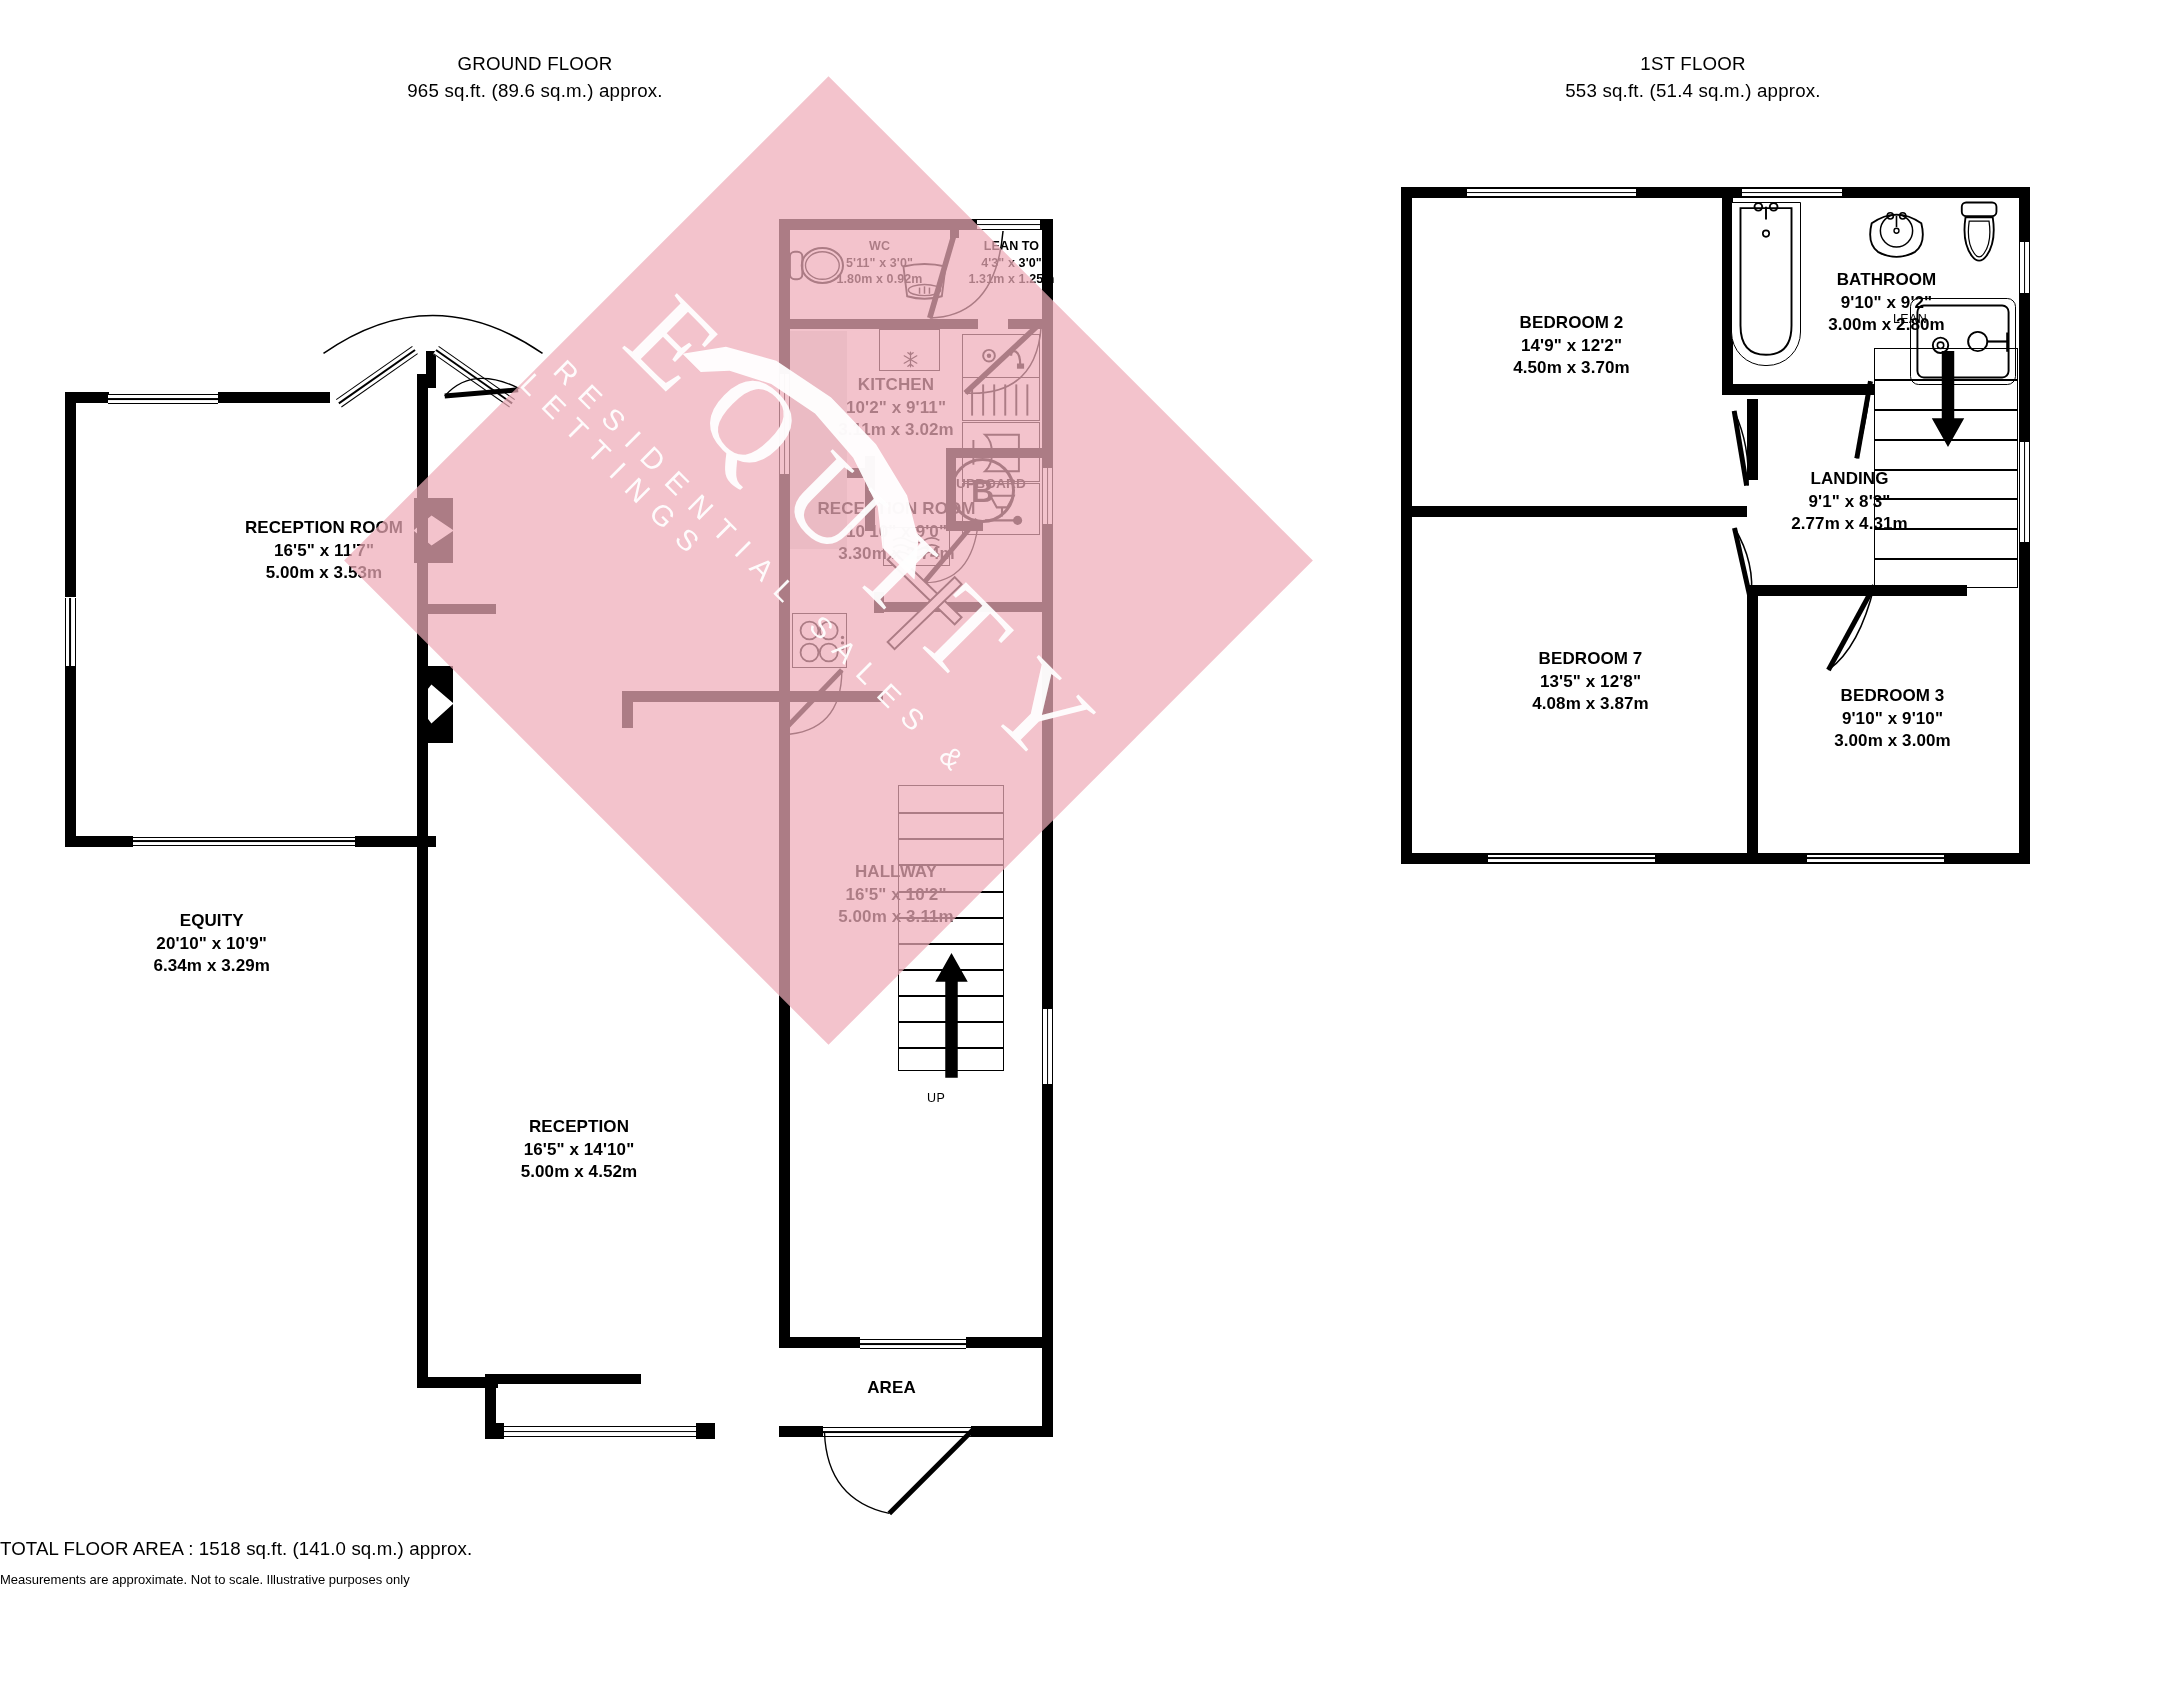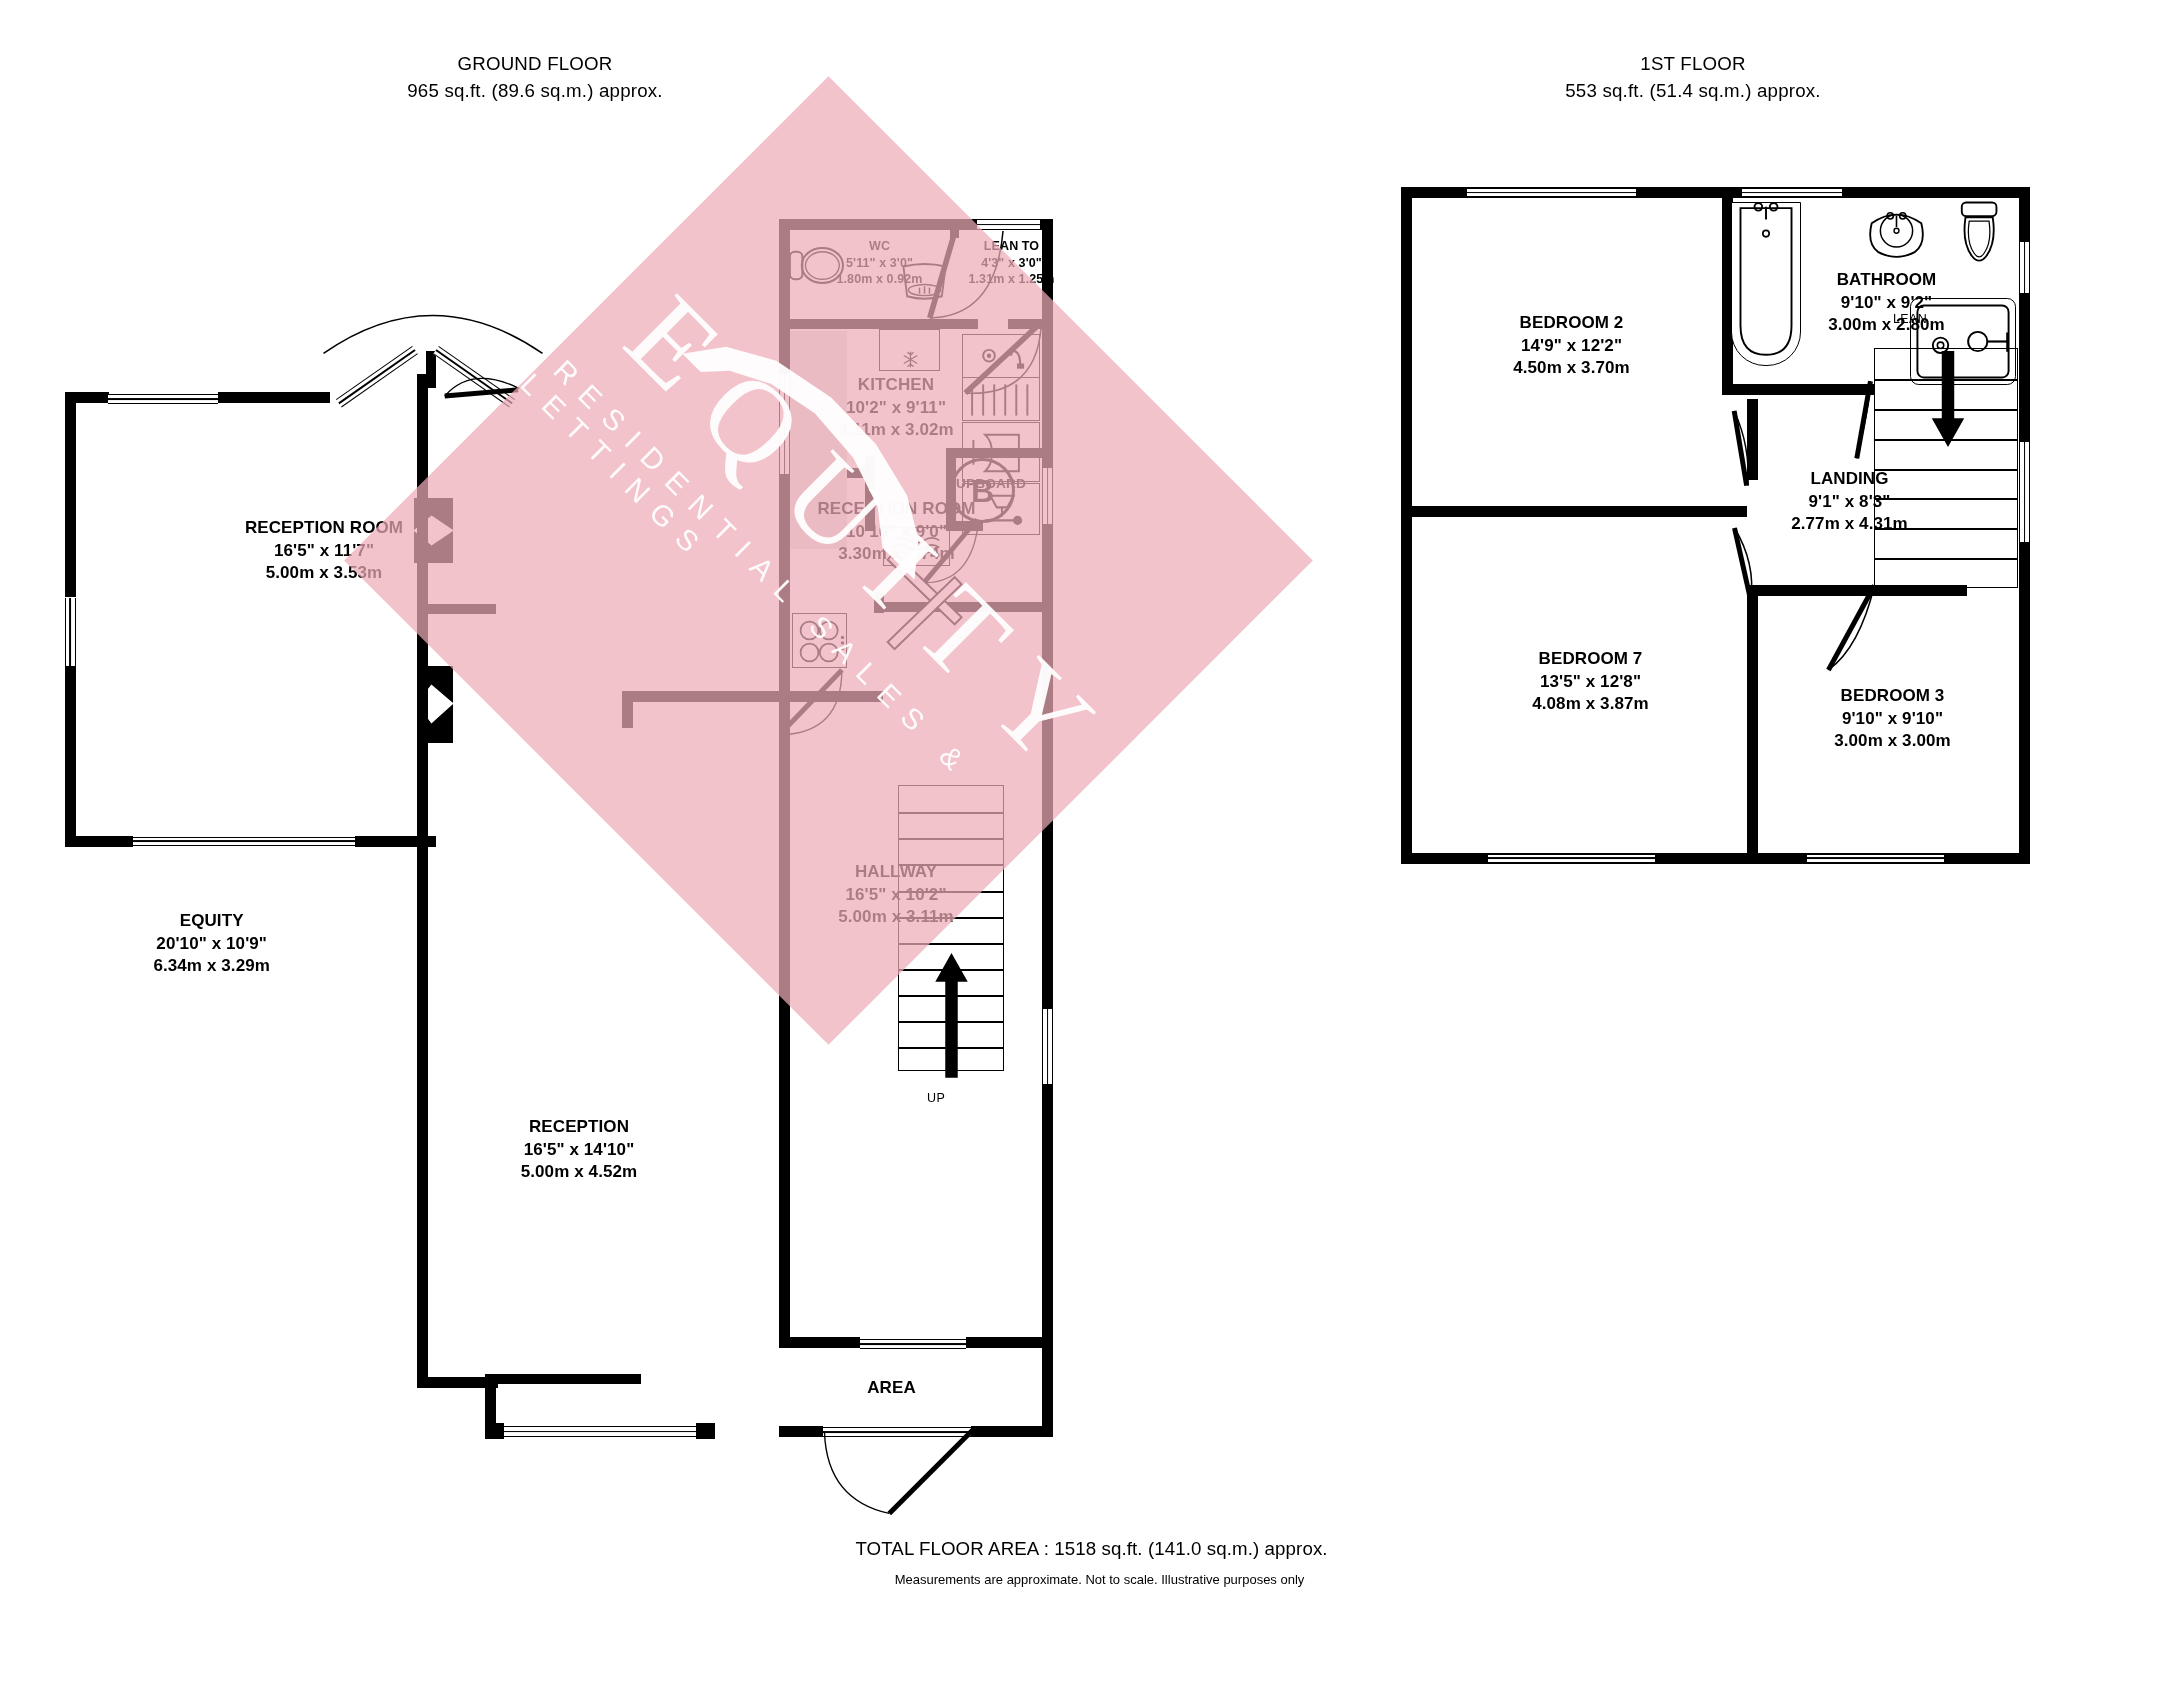--- a/index.html
+++ b/index.html
@@ -39,23 +39,23 @@
   
   .stairs{position:absolute;border:1.9px solid #000;box-sizing:border-box;background:transparent;}
   .stairs .tread{position:absolute;left:0;right:0;height:1.9px;background:#000;}
   .arrow-up,.arrow-dn{position:absolute;}
 
   
   .fx{position:absolute;box-sizing:border-box;}
   .fx-box{border:1.9px solid #000;background:transparent;}
 
   
-  #footer{position:absolute;left:0;right:0;top:1538px;text-align:center;}
+  #footer{position:absolute;left:0;right:0;top:1538px;text-align:left;}
   #footer .total{font-size:18.7px;letter-spacing:0.1px;}
-  #footer .note{font-size:13px;margin-top:10px;line-height:1.5;padding-left:16px;}
+  #footer .note{font-size:13px;margin-top:10px;line-height:1.5;}
 
   
   #watermark{position:absolute;left:486px;top:218px;width:685px;height:685px;
      transform:rotate(45deg);transform-origin:50% 50%;pointer-events:none;}
   #wm-band{position:absolute;left:0;top:0;width:685px;height:685px;background:#eeacb9;opacity:.72;}
   #wm-inner{position:absolute;left:0;top:0;width:685px;height:685px;
      display:flex;flex-direction:column;align-items:center;justify-content:center;
      transform:rotate(0deg);}
   #wm-title{color:#fff;font-family:"Liberation Serif",serif;font-size:118px;letter-spacing:32px;
      text-indent:32px;line-height:1;opacity:.95;}

